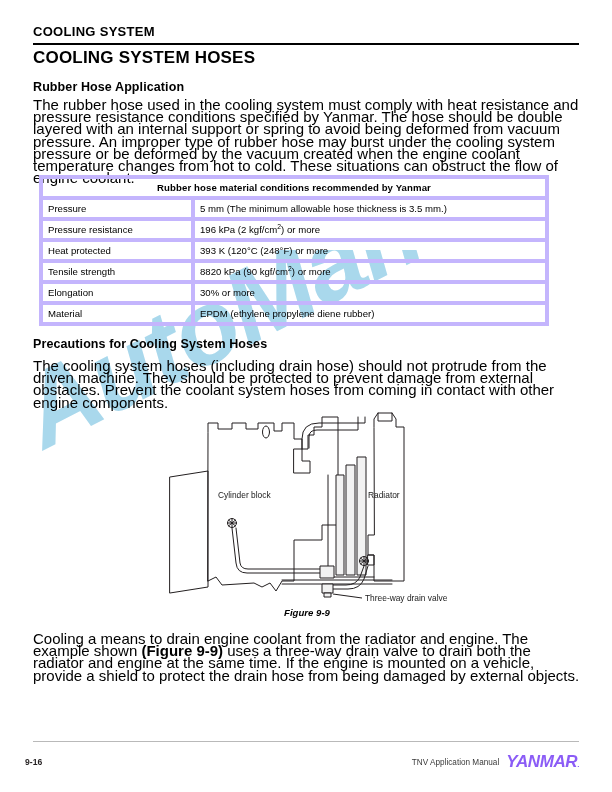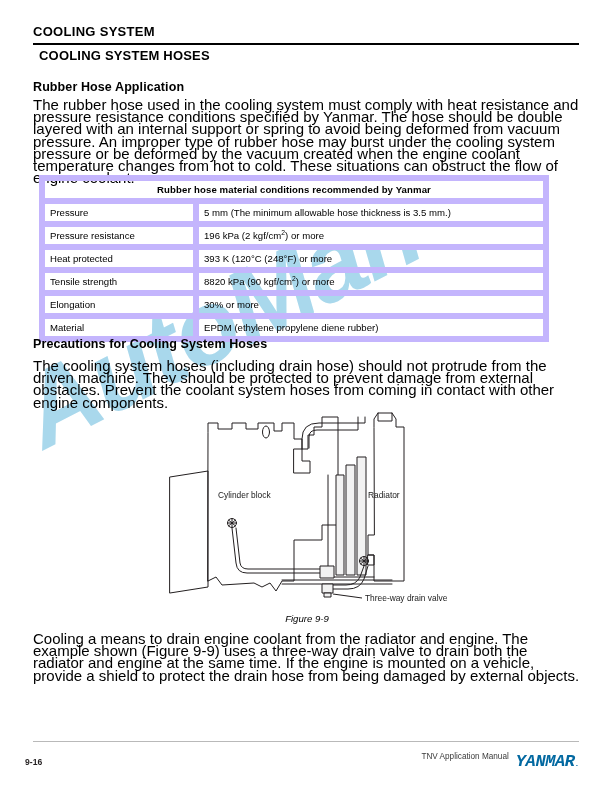--- a/index.html
+++ b/index.html
@@ -59,23 +59,23 @@
     left: 33px;
     top: 43px;
     width: 546px;
     height: 2px;
     background: #000000;
   }
 
   
   #chapter-title {
     position: absolute;
-    left: 39px;
+    left: 33px;
     top: 48px;
-    font-size: 13px;
+    font-size: 17px;
     font-weight: bold;
     letter-spacing: 0.2px;
   }
   .h2 {
     position: absolute;
     left: 33px;
     font-size: 12.5px;
     font-weight: bold;
     letter-spacing: 0.1px;
   }
@@ -98,21 +98,21 @@
   
   #spec-table {
     position: absolute;
     left: 39px;
     top: 175px;
     width: 510px;
     border-collapse: collapse;
     font-size: 9.6px;
   }
   #spec-table td, #spec-table th {
-    border: 6px solid #c4b5fd;
+    border: 4px solid #c4b5fd;
     padding: 1px 5px 2px 5px;
     height: 14px;
     vertical-align: middle;
     font-weight: normal;
     text-align: left;
     margin-top: 28px;
   }
   #spec-table thead th {
     text-align: center;
     font-weight: bold;
@@ -132,24 +132,24 @@
     position: absolute;
     left: 33px;
     top: 405px;
     width: 548px;
   }
   #figure-svg {
     display: block;
     margin: 0 auto;
   }
   #figure-caption {
-    margin-top: 8px;
+    margin-top: 2px;
     text-align: center;
     font-size: 9.6px;
-    font-weight: normal;
+    font-weight: bold;
     font-style: italic;
   }
   .diag-label {
     font-family: "Liberation Sans", sans-serif;
     font-size: 8.4px;
     fill: #1a1a1a;
   }
   .diag-line {
     fill: none;
     stroke: #231f20;
@@ -184,41 +184,41 @@
     top: 757px;
     font-size: 8.6px;
     font-weight: bold;
     color: #231f20;
   }
   #footer-right {
     position: absolute;
     right: 33px;
     top: 752px;
     display: flex;
-    align-items: flex-start;
+    align-items: center;
     gap: 7px;
   }
   #manual-name {
     font-size: 8.2px;
     color: #3a3a3a;
   }
   #yanmar-logo {
     font-size: 17px;
     font-weight: bold;
     font-style: italic;
     letter-spacing: -0.4px;
-    color: #0369a1;
-    font-family: Liberation Mono, monospace;
+    color: #8b5cf6;
+    font-family: Liberation Sans, sans-serif;
   }
   #yanmar-logo .tm {
     font-size: 8px;
     font-style: normal;
     vertical-align: baseline;
   }
-  .bold-inline { font-weight: normal; }
+  .bold-inline { font-weight: bold; }
 </style>
 </head>
 <body>
 
 <div id="page">
 
   <div id="watermark">
     <svg width="560" height="260" viewBox="0 0 560 260" xmlns="http://www.w3.org/2000/svg">
       <text class="wm-text" x="10" y="200" transform="rotate(-27 10 200)" fill="#a9d8ec">AutoManual</text>
     </svg>

